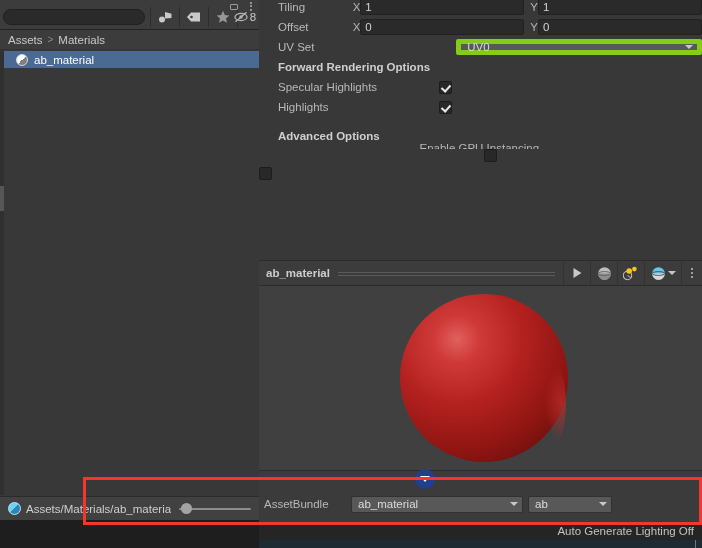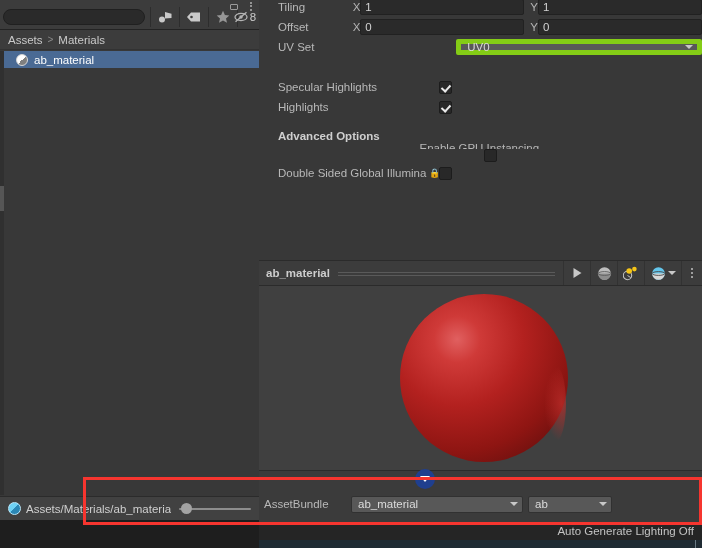--- a/index.html
+++ b/index.html
@@ -435,20 +435,21 @@
       </div>
 
       <div class="prop-row" style="top:37px;gap:44px;">
         <span class="prop-label">UV Set</span>
         <div class="dropdown" style="width:257px;">
           <span>UV0</span>
           <span class="caret"></span>
         </div>
       </div>
 
+      <div class="section-header" style="top:57px;">Forward Rendering Options</div>
 
       <div class="prop-row" style="top:77px;">
         <span class="prop-label">Specular Highlights</span>
         <div style="margin-left:20px;">
           <div class="cbx checked"></div>
         </div>
       </div>
 
       <div class="prop-row" style="top:97px;">
         <span class="prop-label">Highlights</span>
@@ -460,21 +461,20 @@
       <div class="section-header" style="top:126px;">Advanced Options</div>
 
       <div class="prop-row" style="top:142px;flex-direction:column;">
         <span class="prop-label">Enable GPU Instancing</span>
         <div style="margin-left:20px;">
           <div class="cbx"></div>
         </div>
       </div>
 
       <div class="prop-row" style="top:163px;">
-        <span class="prop-label" style="width:180px;">Double Sided Global Illumina</span>
         <div style="position:relative; margin-left:0px;">
           <span class="lock-glyph" style="left:-10px; top:2px;">🔒</span>
           <div class="cbx"></div>
         </div>
       </div>
     </div>
 
     <div id="preview-header">
       <span id="preview-title">ab_material</span>
       <div id="preview-drag-lines"></div>

